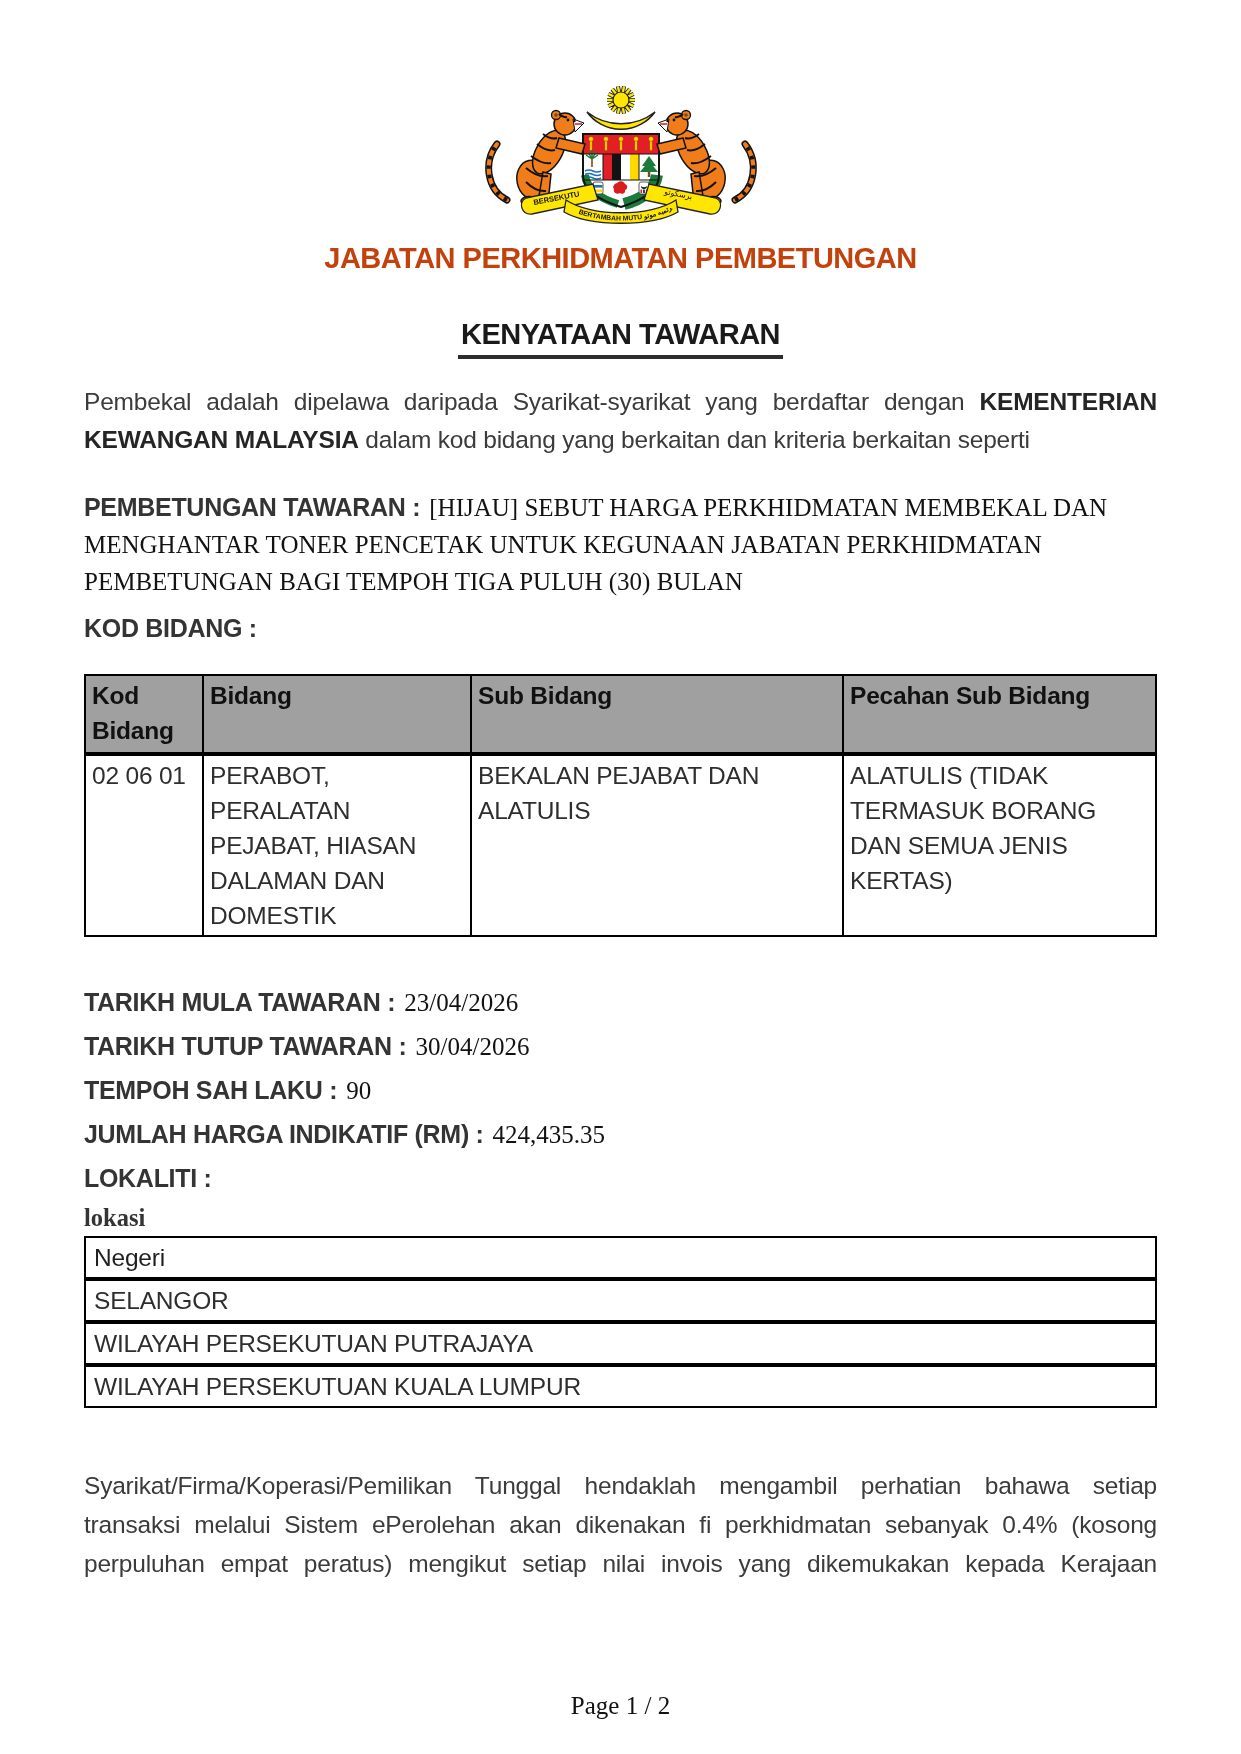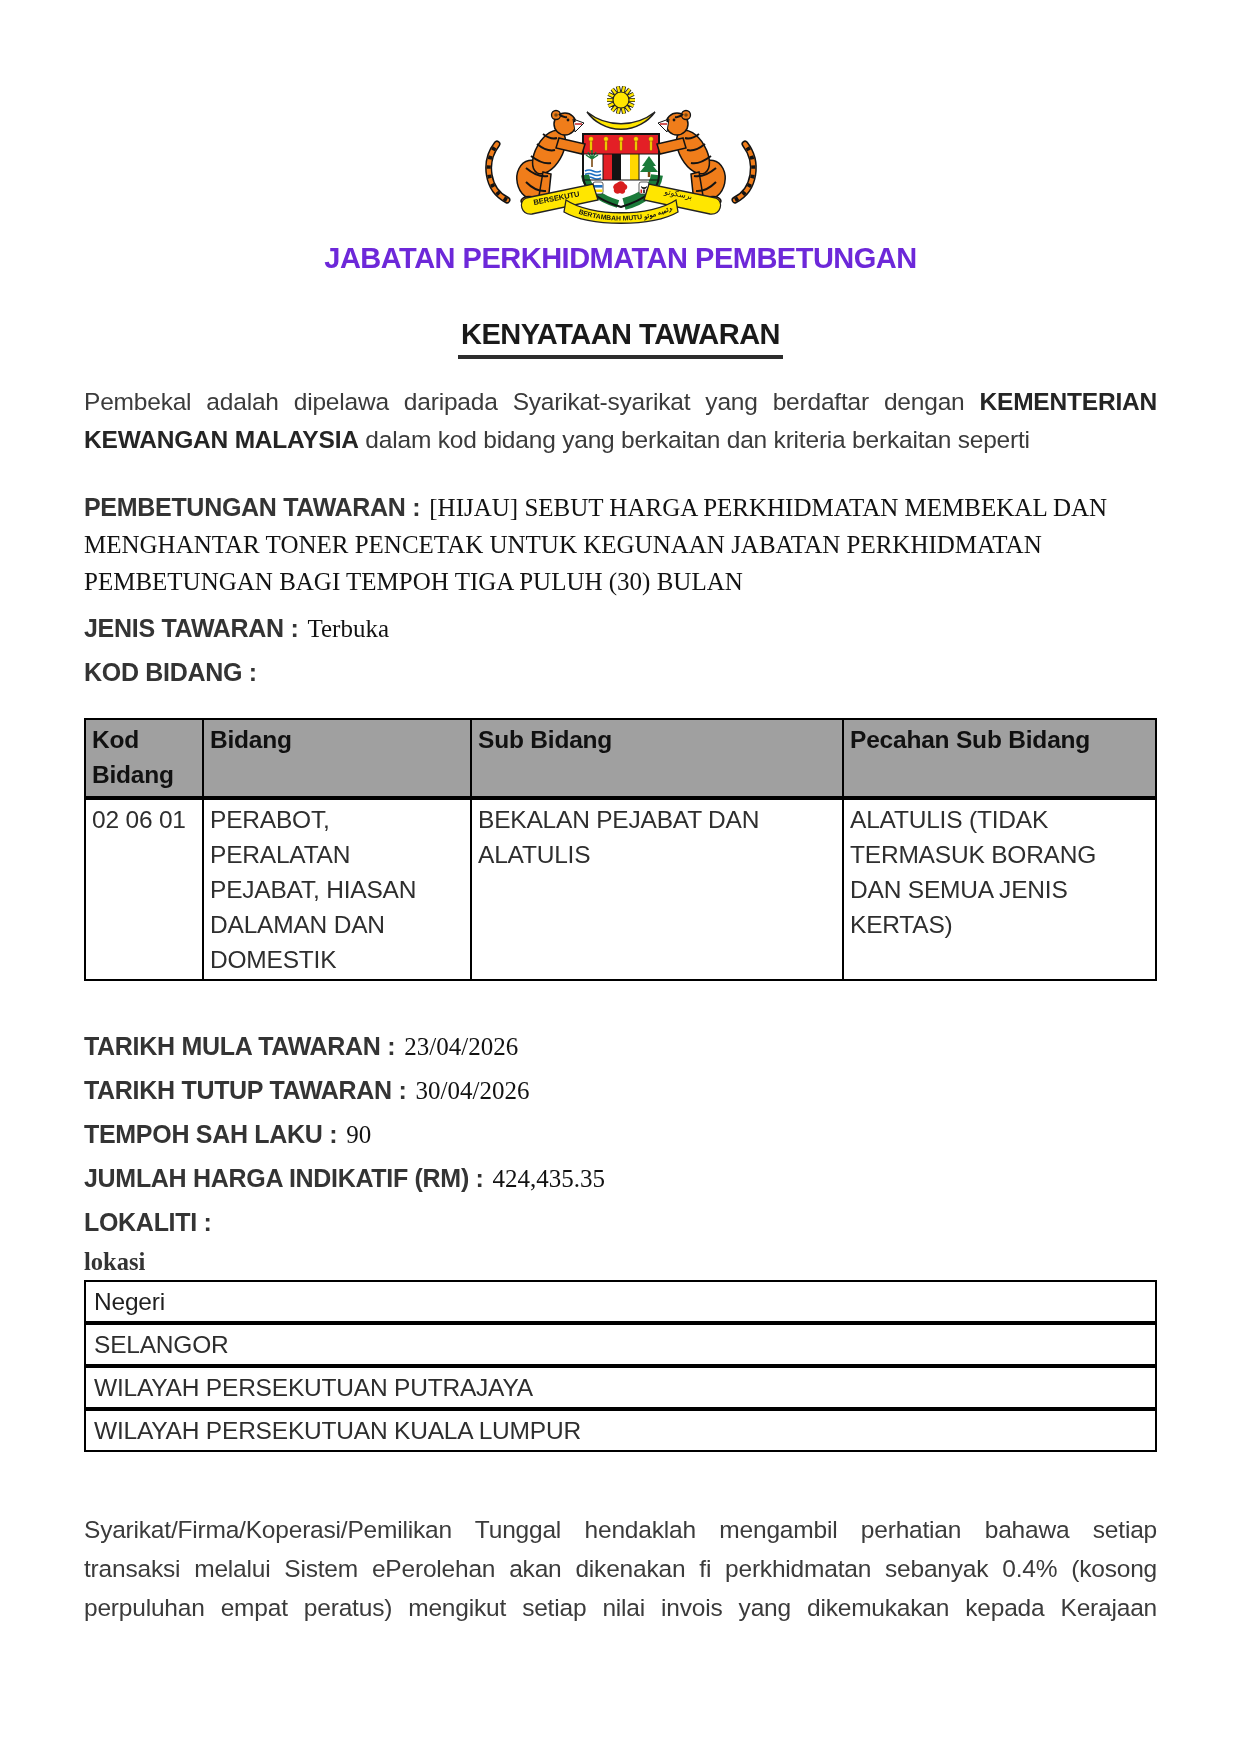--- a/index.html
+++ b/index.html
@@ -11,21 +11,21 @@
     box-sizing:border-box;
     padding:0 84px;
     overflow:hidden;
     font-family:"Liberation Sans", sans-serif;
     color:#3b3b3b;
   }
   .crest{display:block;margin:72px auto 0;width:300px;height:158px;}
   .agency-title{
     margin-top:12px;text-align:center;
     font-weight:bold;font-size:29px;line-height:32px;
-    letter-spacing:-0.5px;color:#6d28d9;
+    letter-spacing:-0.5px;color:#c2410c;
   }
   .doc-title-wrap{text-align:center;margin-top:44px;}
   .doc-title{
     display:inline-block;font-weight:bold;font-size:29px;line-height:32px;
     letter-spacing:-0.5px;color:#1a1a1a;
     padding:0 3px 5px 3px;border-bottom:4px solid #2d2d2d;
   }
   .intro{
     margin-top:24px;font-size:24.5px;line-height:38px;
     text-align:justify;letter-spacing:-0.2px;color:#3b3b3b;
@@ -205,23 +205,20 @@
   <div class="doc-title-wrap">
     <span class="doc-title">KENYATAAN TAWARAN</span>
   </div>
 
   <p class="intro"><span>Pembekal adalah dipelawa daripada Syarikat-syarikat yang berdaftar dengan </span><b>KEMENTERIAN KEWANGAN MALAYSIA</b><span> dalam kod bidang yang berkaitan dan kriteria berkaitan seperti</span></p>
 
   <div class="field keterangan">
     <span class="lbl">PEMBETUNGAN TAWARAN :</span><span class="val">[HIJAU] SEBUT HARGA PERKHIDMATAN MEMBEKAL DAN MENGHANTAR TONER PENCETAK UNTUK KEGUNAAN JABATAN PERKHIDMATAN PEMBETUNGAN BAGI TEMPOH TIGA PULUH (30) BULAN</span>
   </div>
 
-  <div class="field jenis">
-    <span class="lbl">JENIS TAWARAN :</span><span class="val">Terbuka</span>
-  </div>
 
   <div class="field kod-label">
     <span class="lbl">KOD BIDANG :</span>
   </div>
 
   <table class="kod">
     <colgroup>
         <col class="c1">
         <col class="c2">
         <col class="c3">
@@ -277,14 +274,15 @@
           <td>WILAYAH PERSEKUTUAN PUTRAJAYA</td>
         </tr>
       <tr>
           <td>WILAYAH PERSEKUTUAN KUALA LUMPUR</td>
         </tr>
     </tbody>
   </table>
 
   <p class="notice">Syarikat/Firma/Koperasi/Pemilikan Tunggal hendaklah mengambil perhatian bahawa setiap transaksi melalui Sistem ePerolehan akan dikenakan fi perkhidmatan sebanyak 0.4% (kosong perpuluhan empat peratus) mengikut setiap nilai invois yang dikemukakan kepada Kerajaan</p>
 
+  <div class="footer">Page 1 / 2</div>
 
 </div>
 
 </body></html>

